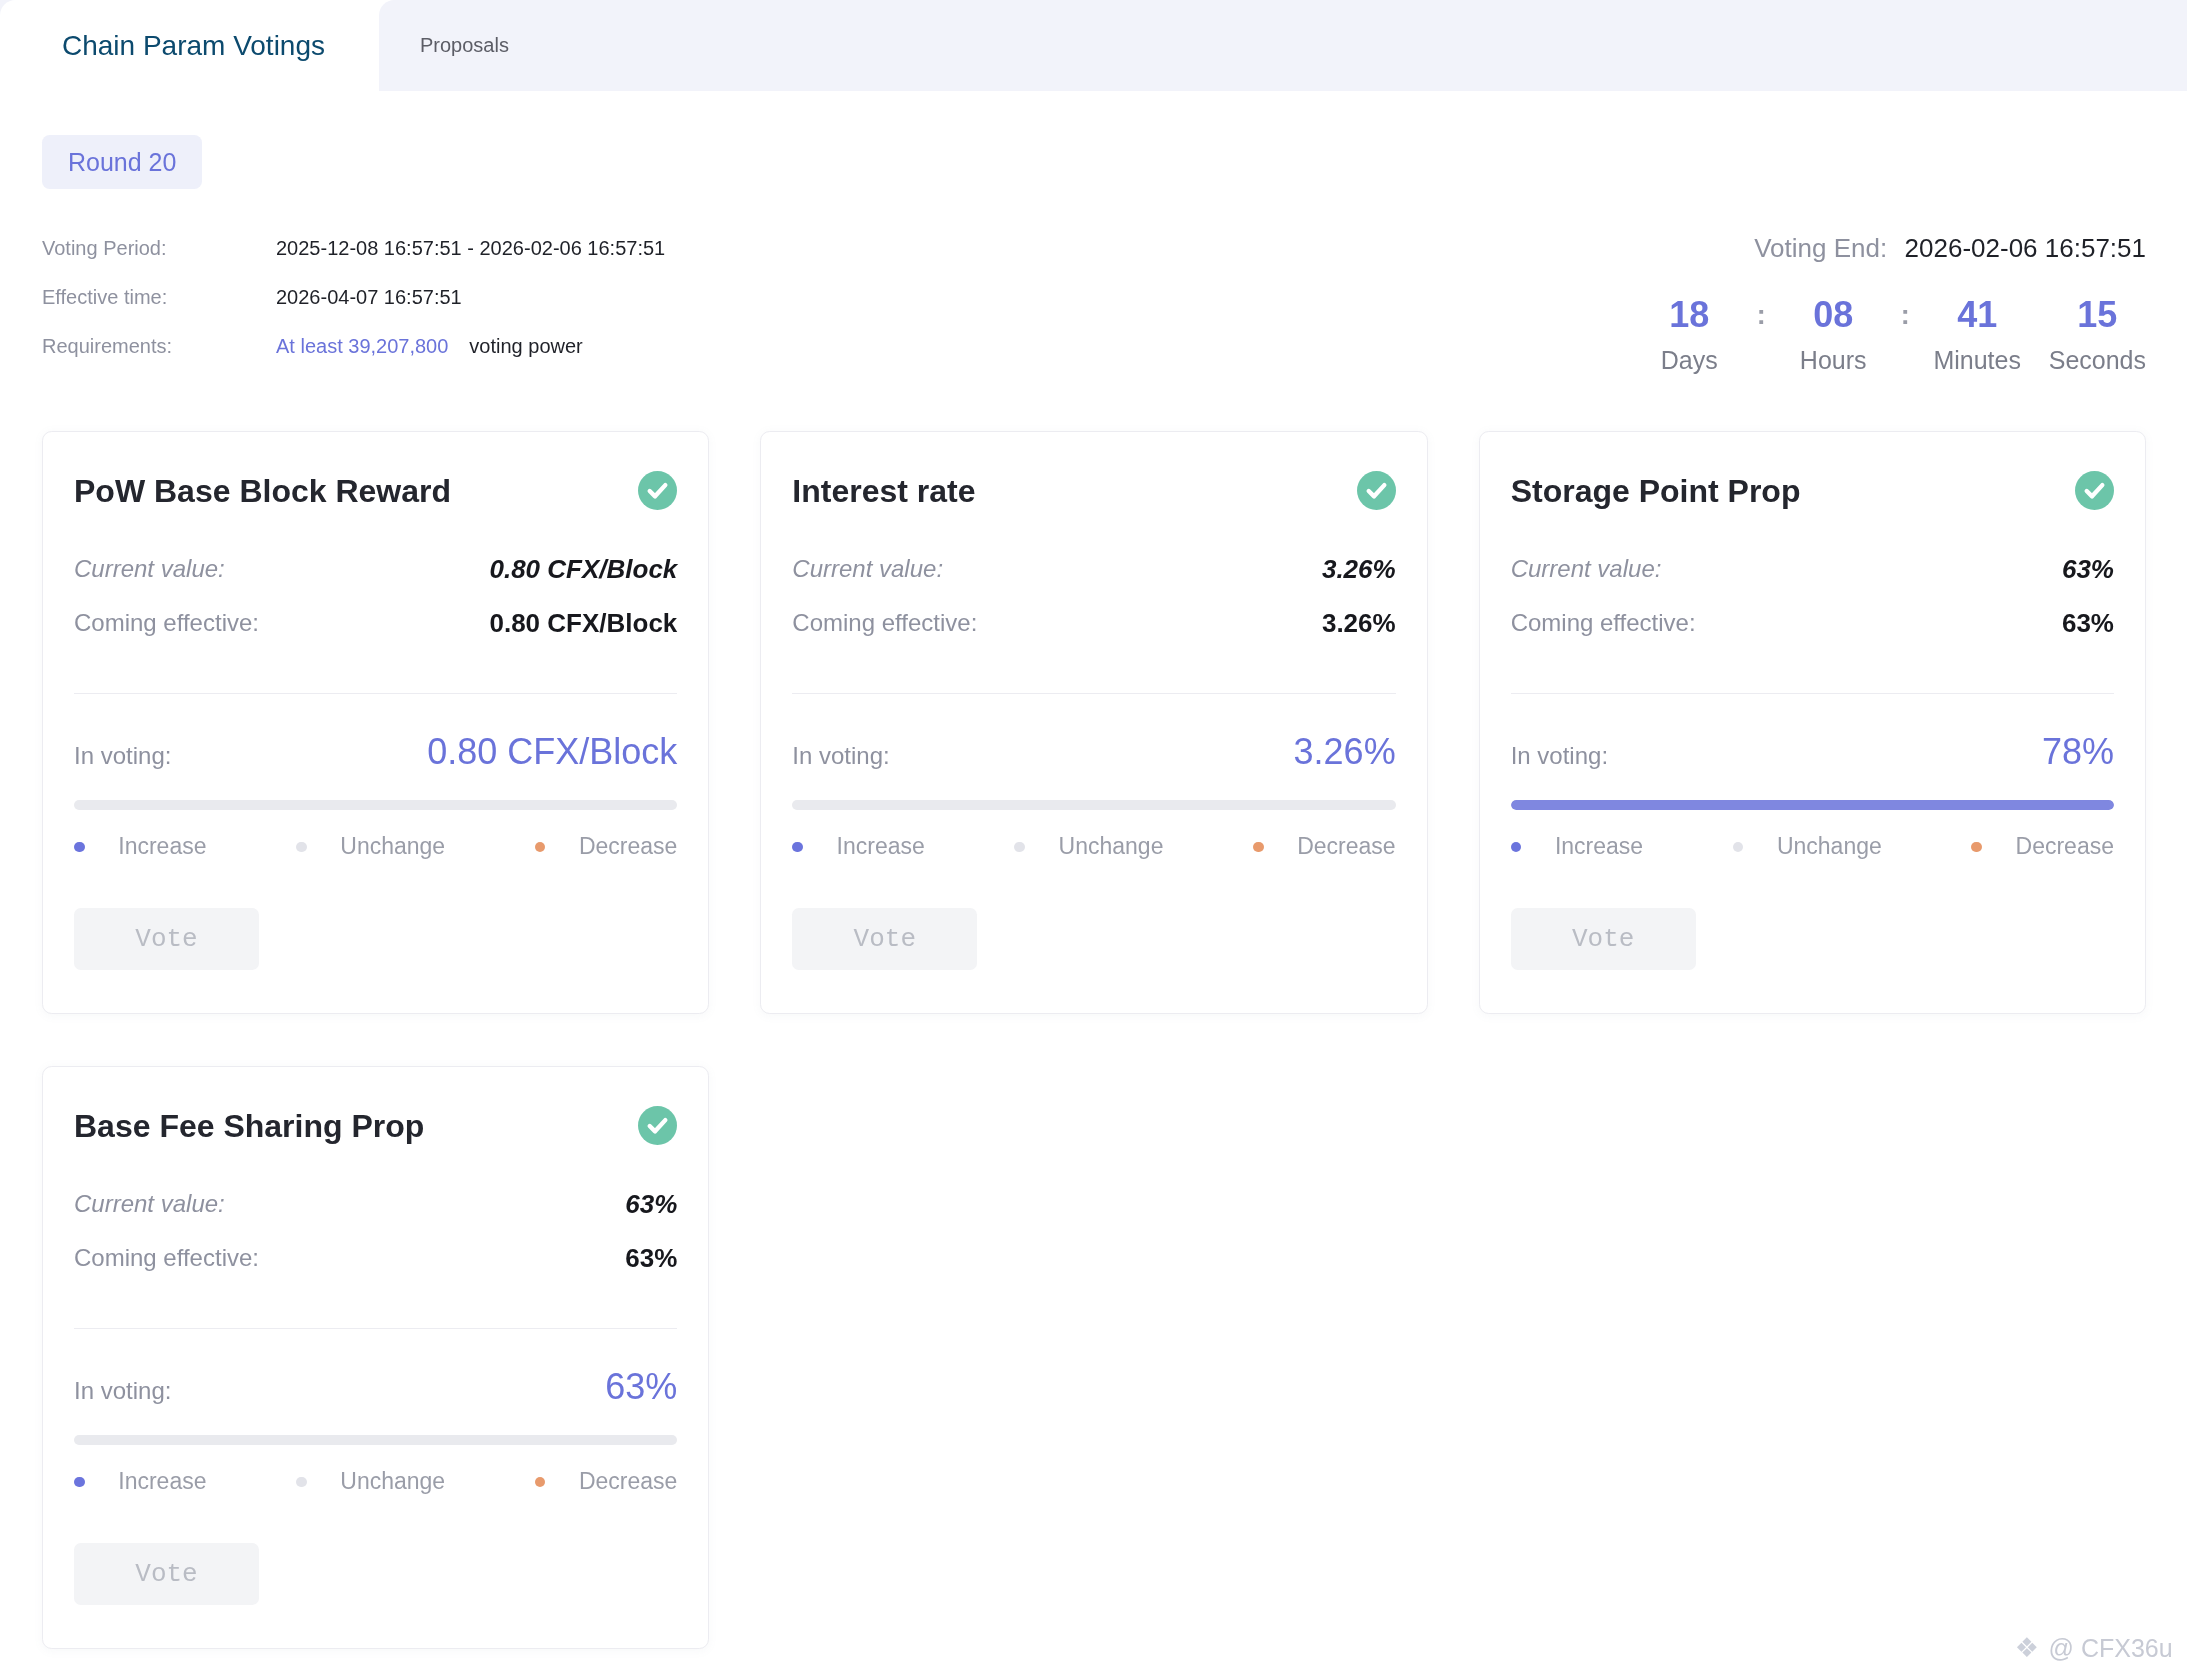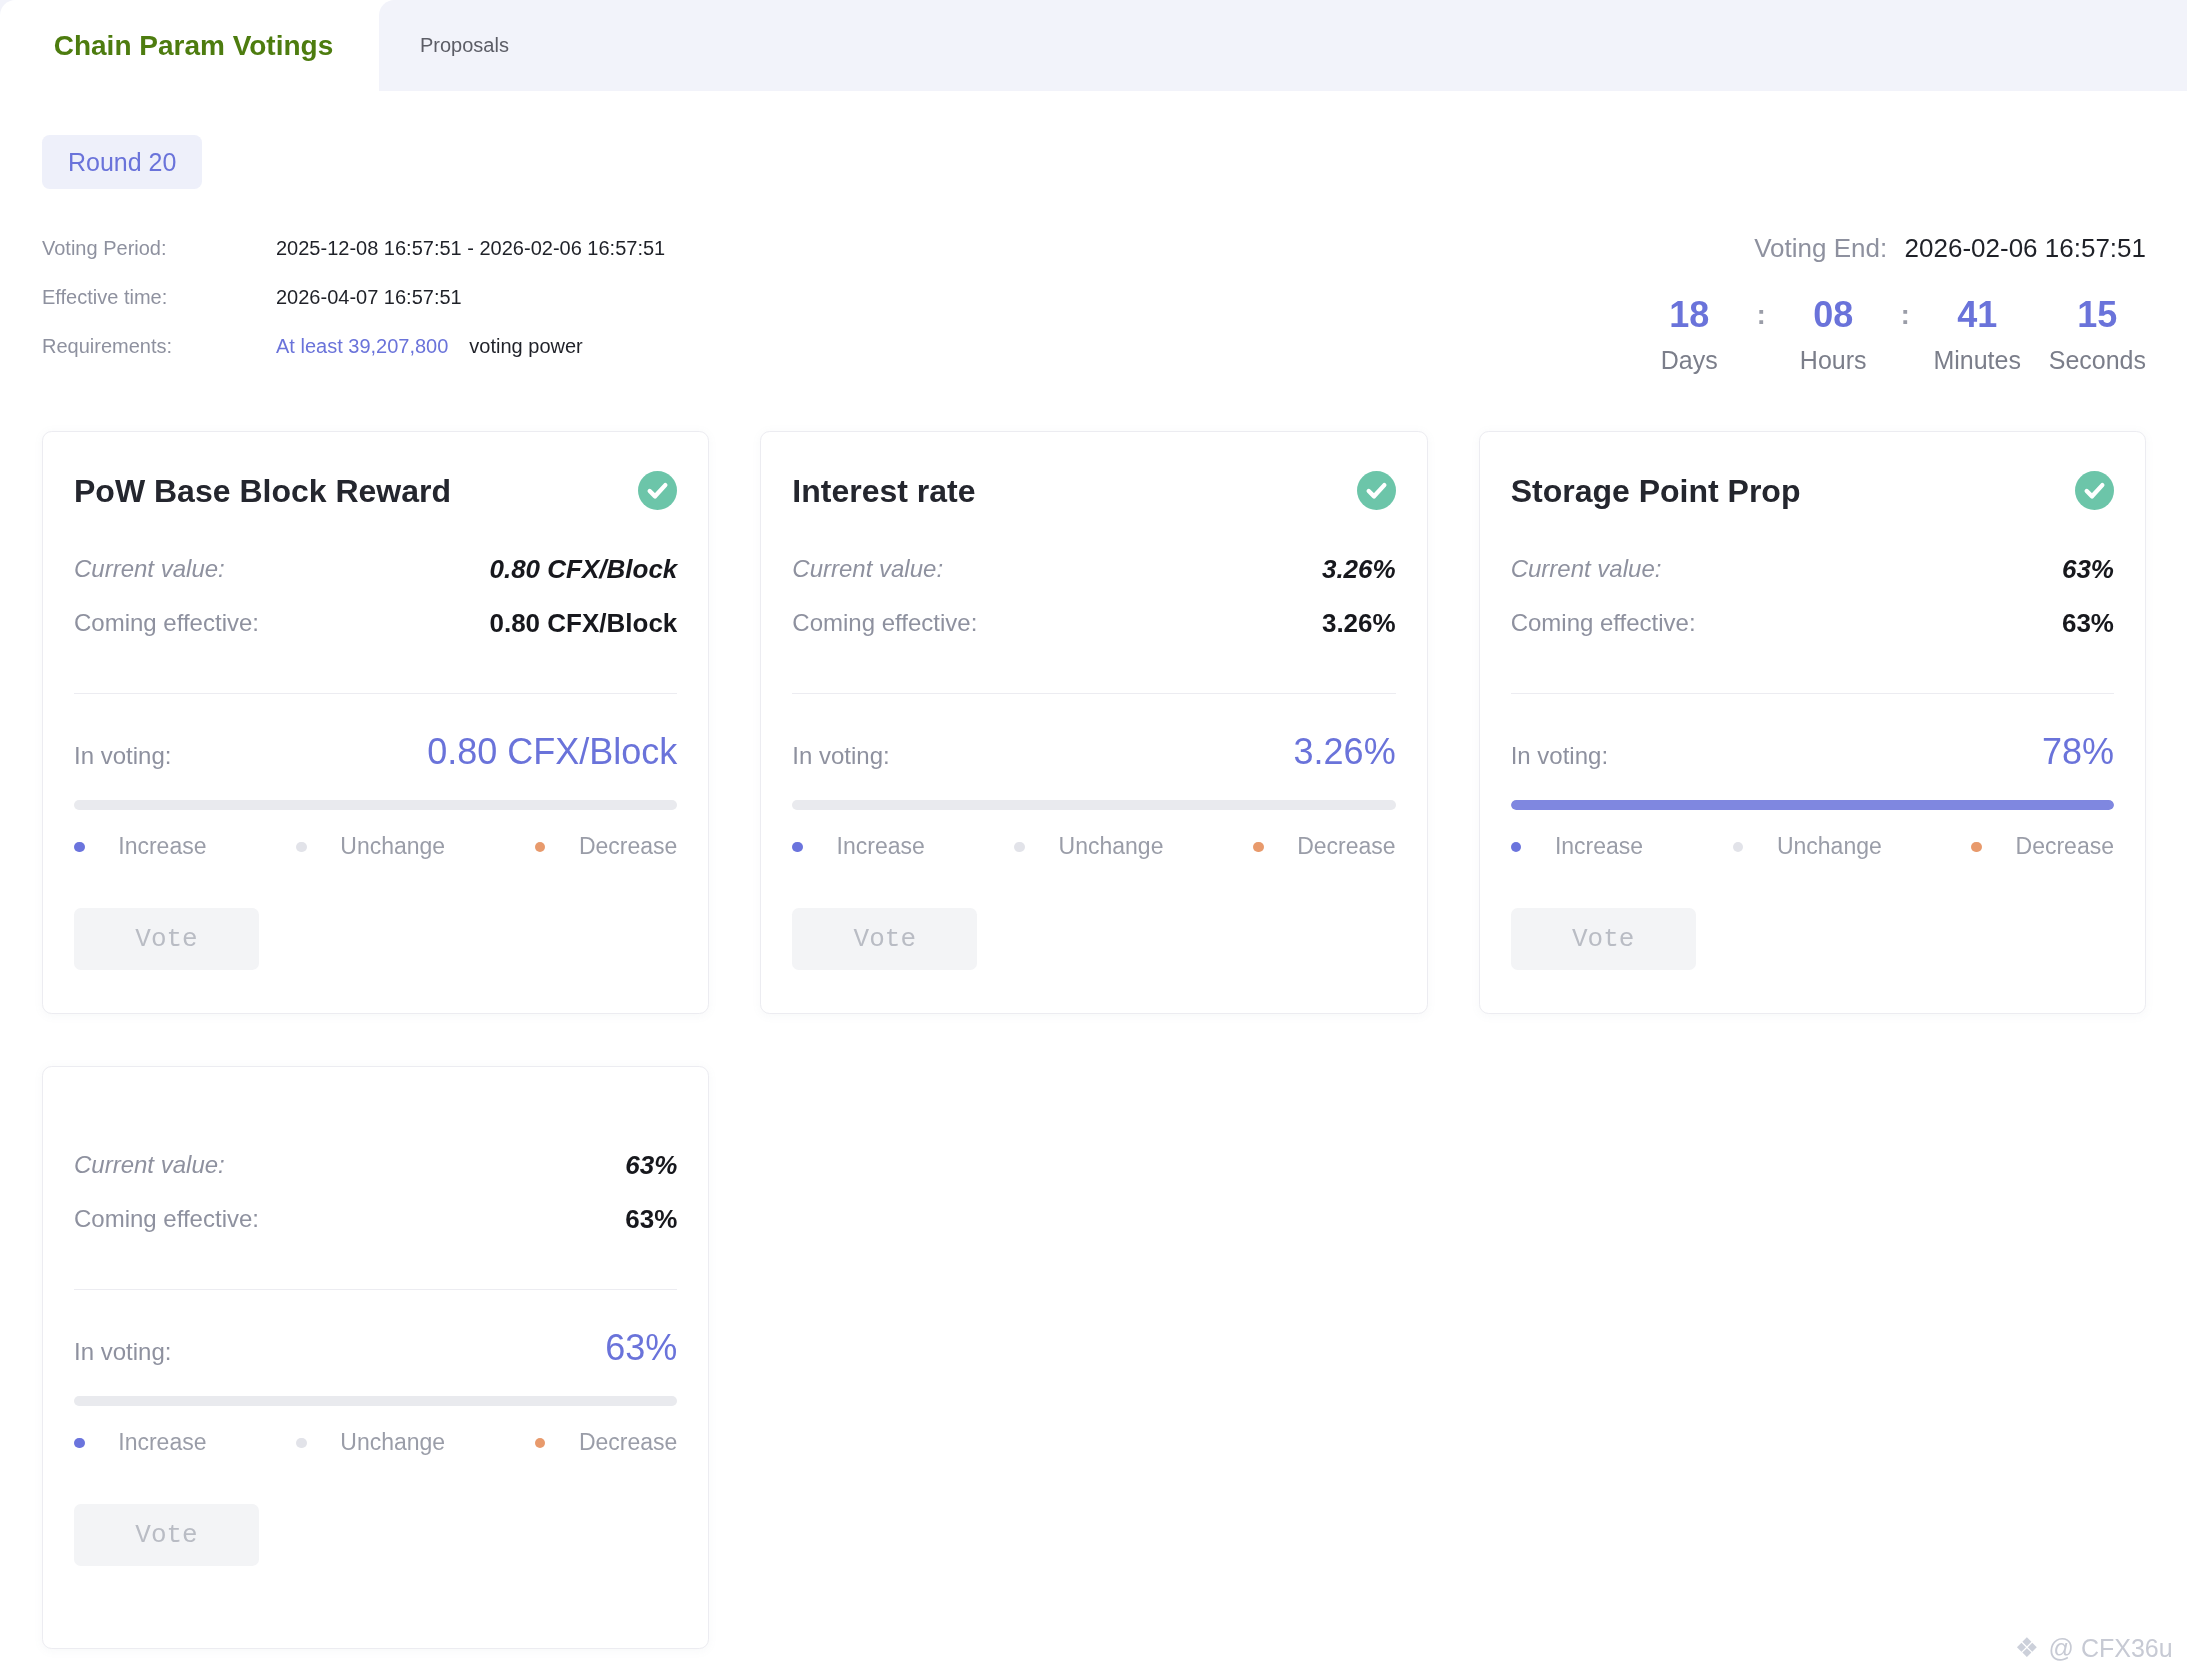--- a/index.html
+++ b/index.html
@@ -8,21 +8,21 @@
   body { position:relative; }
 
   
   .header { position:relative; height:91px; background:#ffffff; }
   .header-rest { position:absolute; left:379px; right:0; top:0; bottom:0;
     background:#f2f3fa; border-top-left-radius:15.4px; display:flex; align-items:center; }
   .header-corner { position:absolute; left:0; top:0; width:21px; height:21px; background:#f2f3fa; }
   .header-corner::after { content:""; position:absolute; inset:0; background:#ffffff; border-top-left-radius:15.4px; }
   .tab-active { position:absolute; left:0; top:0; width:379px; height:91px;
     display:flex; align-items:center; justify-content:center;
-    font-size:28px; font-weight:700; color:#4d7c0f; background:#ffffff; cursor:pointer;padding-left:8px; }
+    font-size:28px; font-weight:400; color:#0c4a6e; background:#ffffff; cursor:pointer;padding-left:8px; }
   .tab-inactive { padding-left:41px; font-size:20px; font-weight:500; color:#5c5d66; cursor:pointer; }
 
   .content { padding:0 42px; }
 
   
   .round-badge { display:inline-block; margin-top:44px; padding:12.6px 26px;
     background:#eef0fa; border-radius:7.7px; color:#6a73da; font-size:25px; font-weight:500; }
 
   
   .info-section { display:flex; justify-content:space-between; margin-top:35px; }
@@ -264,20 +264,27 @@
           </span>
         <span class="legend-item">
             <span class="legend-dot" style="background: rgb(232, 154, 108);"></span>
             <span>Decrease</span>
           </span>
       </div>
       <button class="vote-button">Vote</button>
     </div>
 
     <div class="card">
+      <div class="card-title-row">
+        <span class="card-title">Base Fee Sharing Prop</span>
+        <svg class="check-icon" viewBox="0 0 40 40">
+          <circle cx="20" cy="20" r="20" fill="#6cc5a9"></circle>
+          <path d="M12 20.5 L17.5 26 L28 14.5" fill="none" stroke="#ffffff" stroke-width="4.5" stroke-linecap="round" stroke-linejoin="round"></path>
+        </svg>
+      </div>
       <div class="kv-row first">
         <span class="kv-label">Current value:</span>
         <span class="kv-value">63%</span>
       </div>
       <div class="kv-row second">
         <span class="kv-label">Coming effective:</span>
         <span class="kv-value">63%</span>
       </div>
       <div class="card-divider"></div>
       <div class="voting-row">

